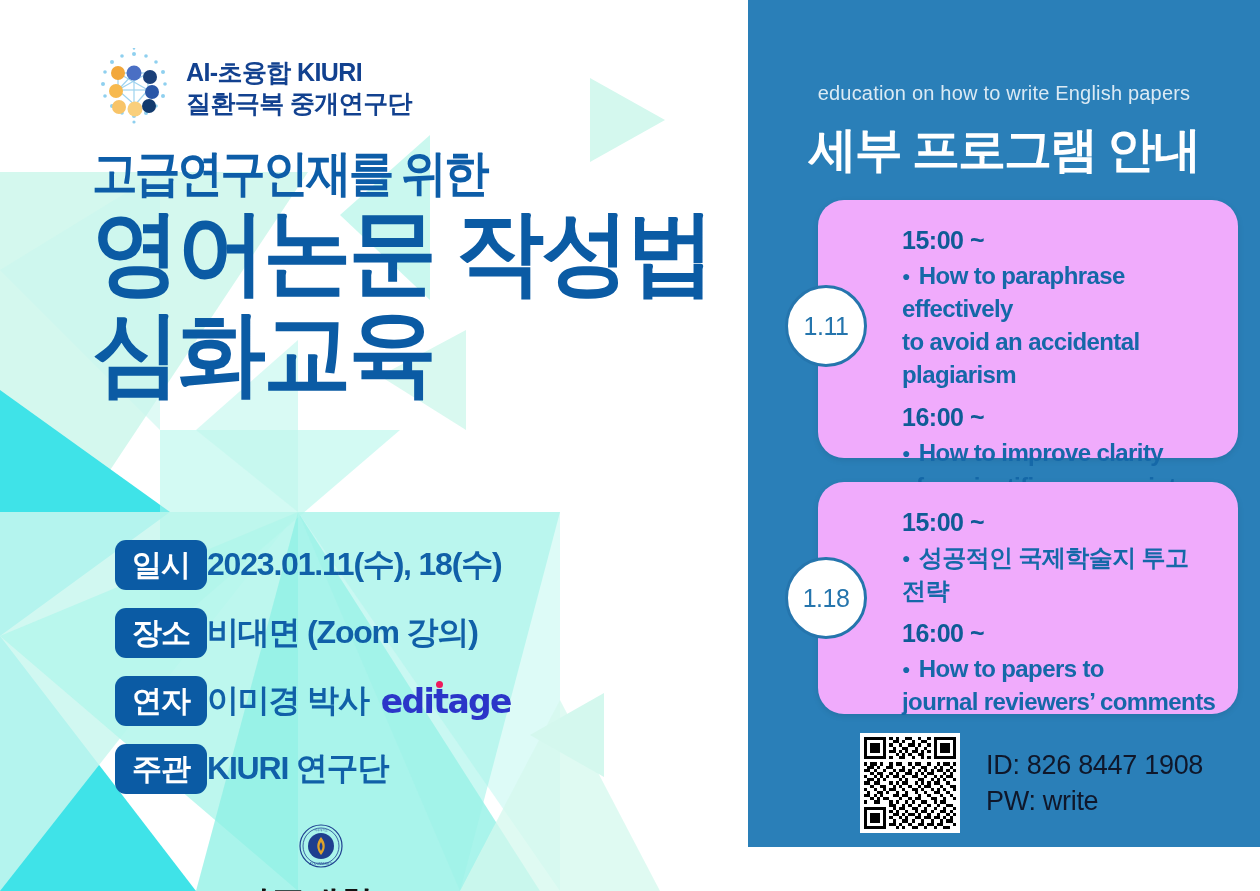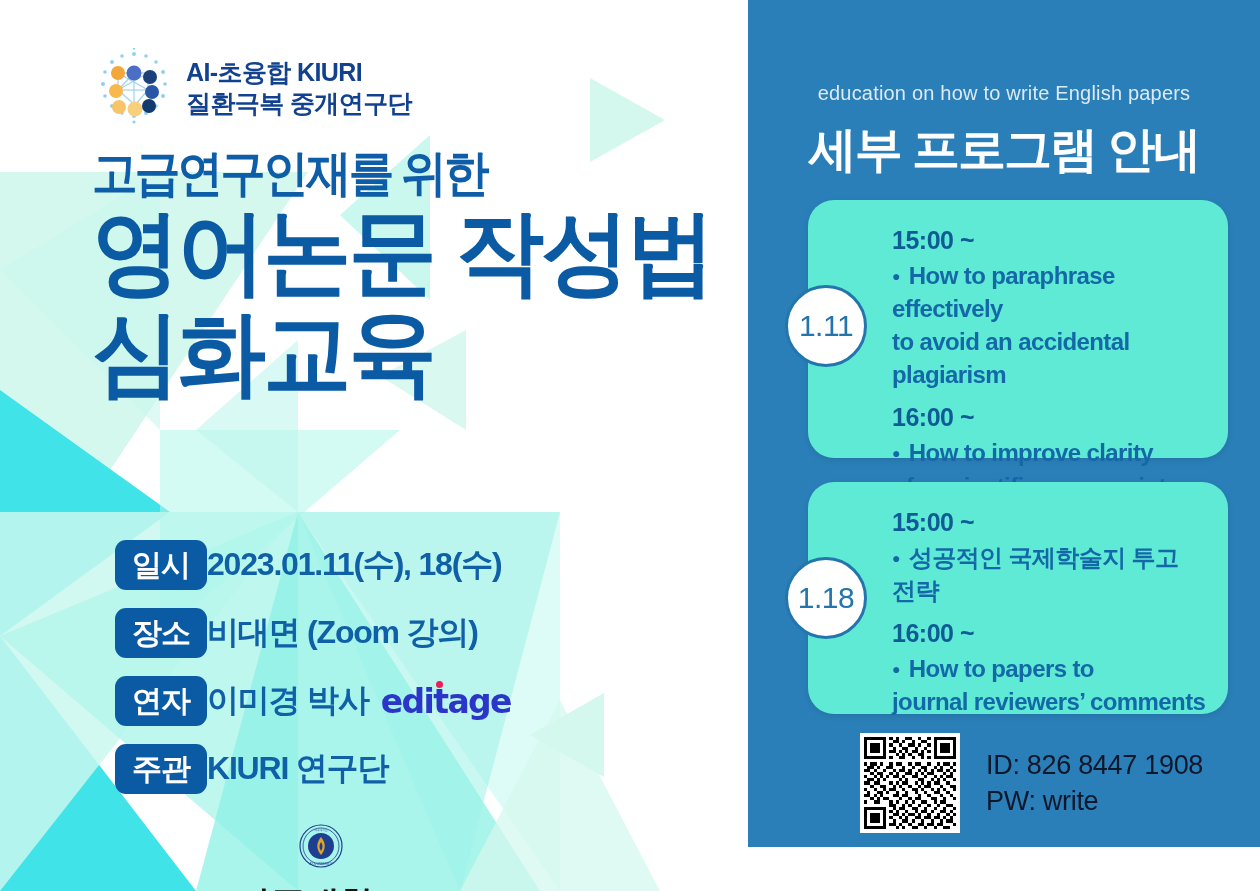--- a/index.html
+++ b/index.html
@@ -68,31 +68,31 @@
   #eng-sub{
     position:absolute;left:0;top:82px;width:512px;text-align:center;
     color:#dbeaf4;font-size:20px;letter-spacing:0.2px;font-weight:normal;
   }
   #right-title{
     position:absolute;left:0;top:118px;width:512px;text-align:center;
     color:#ffffff;font-weight:bold;font-size:48px;letter-spacing:-2px;
   }
 
   .prog-card{
-    position:absolute;left:60px;width:420px;background:#5eead4;border-radius:26px;
+    position:absolute;left:70px;width:420px;background:#f0abfc;border-radius:26px;
     box-shadow:0 2px 6px rgba(0,0,0,0.10);
   }
   #card-1{top:200px;height:258px;}
   #card-2{top:482px;height:232px;}
 
   .date-badge{
     position:absolute;width:76px;height:76px;border-radius:50%;
     background:#ffffff;border:3px solid #2575ad;
     display:flex;align-items:center;justify-content:center;
-    color:#2575ad;font-size:30px;letter-spacing:-0.5px;z-index:4;
+    color:#2575ad;font-size:25px;letter-spacing:-0.5px;z-index:4;
   }
   #badge-1{left:785px;top:285px;}
   #badge-2{left:785px;top:557px;}
 
   .card-inner{padding:26px 22px 20px 84px;}
   .slot-time{color:#0f5b96;font-weight:bold;font-size:25px;letter-spacing:-0.5px;margin-bottom:4px;}
   .slot-body{color:#1568a8;font-weight:bold;font-size:24px;letter-spacing:-0.6px;line-height:1.38;}
   .slot-body .b-line{display:block;}
   .slot-body .b-line.first::before{
     content:"\25CF";font-size:14px;vertical-align:3px;margin-right:9px;color:#1568a8;

